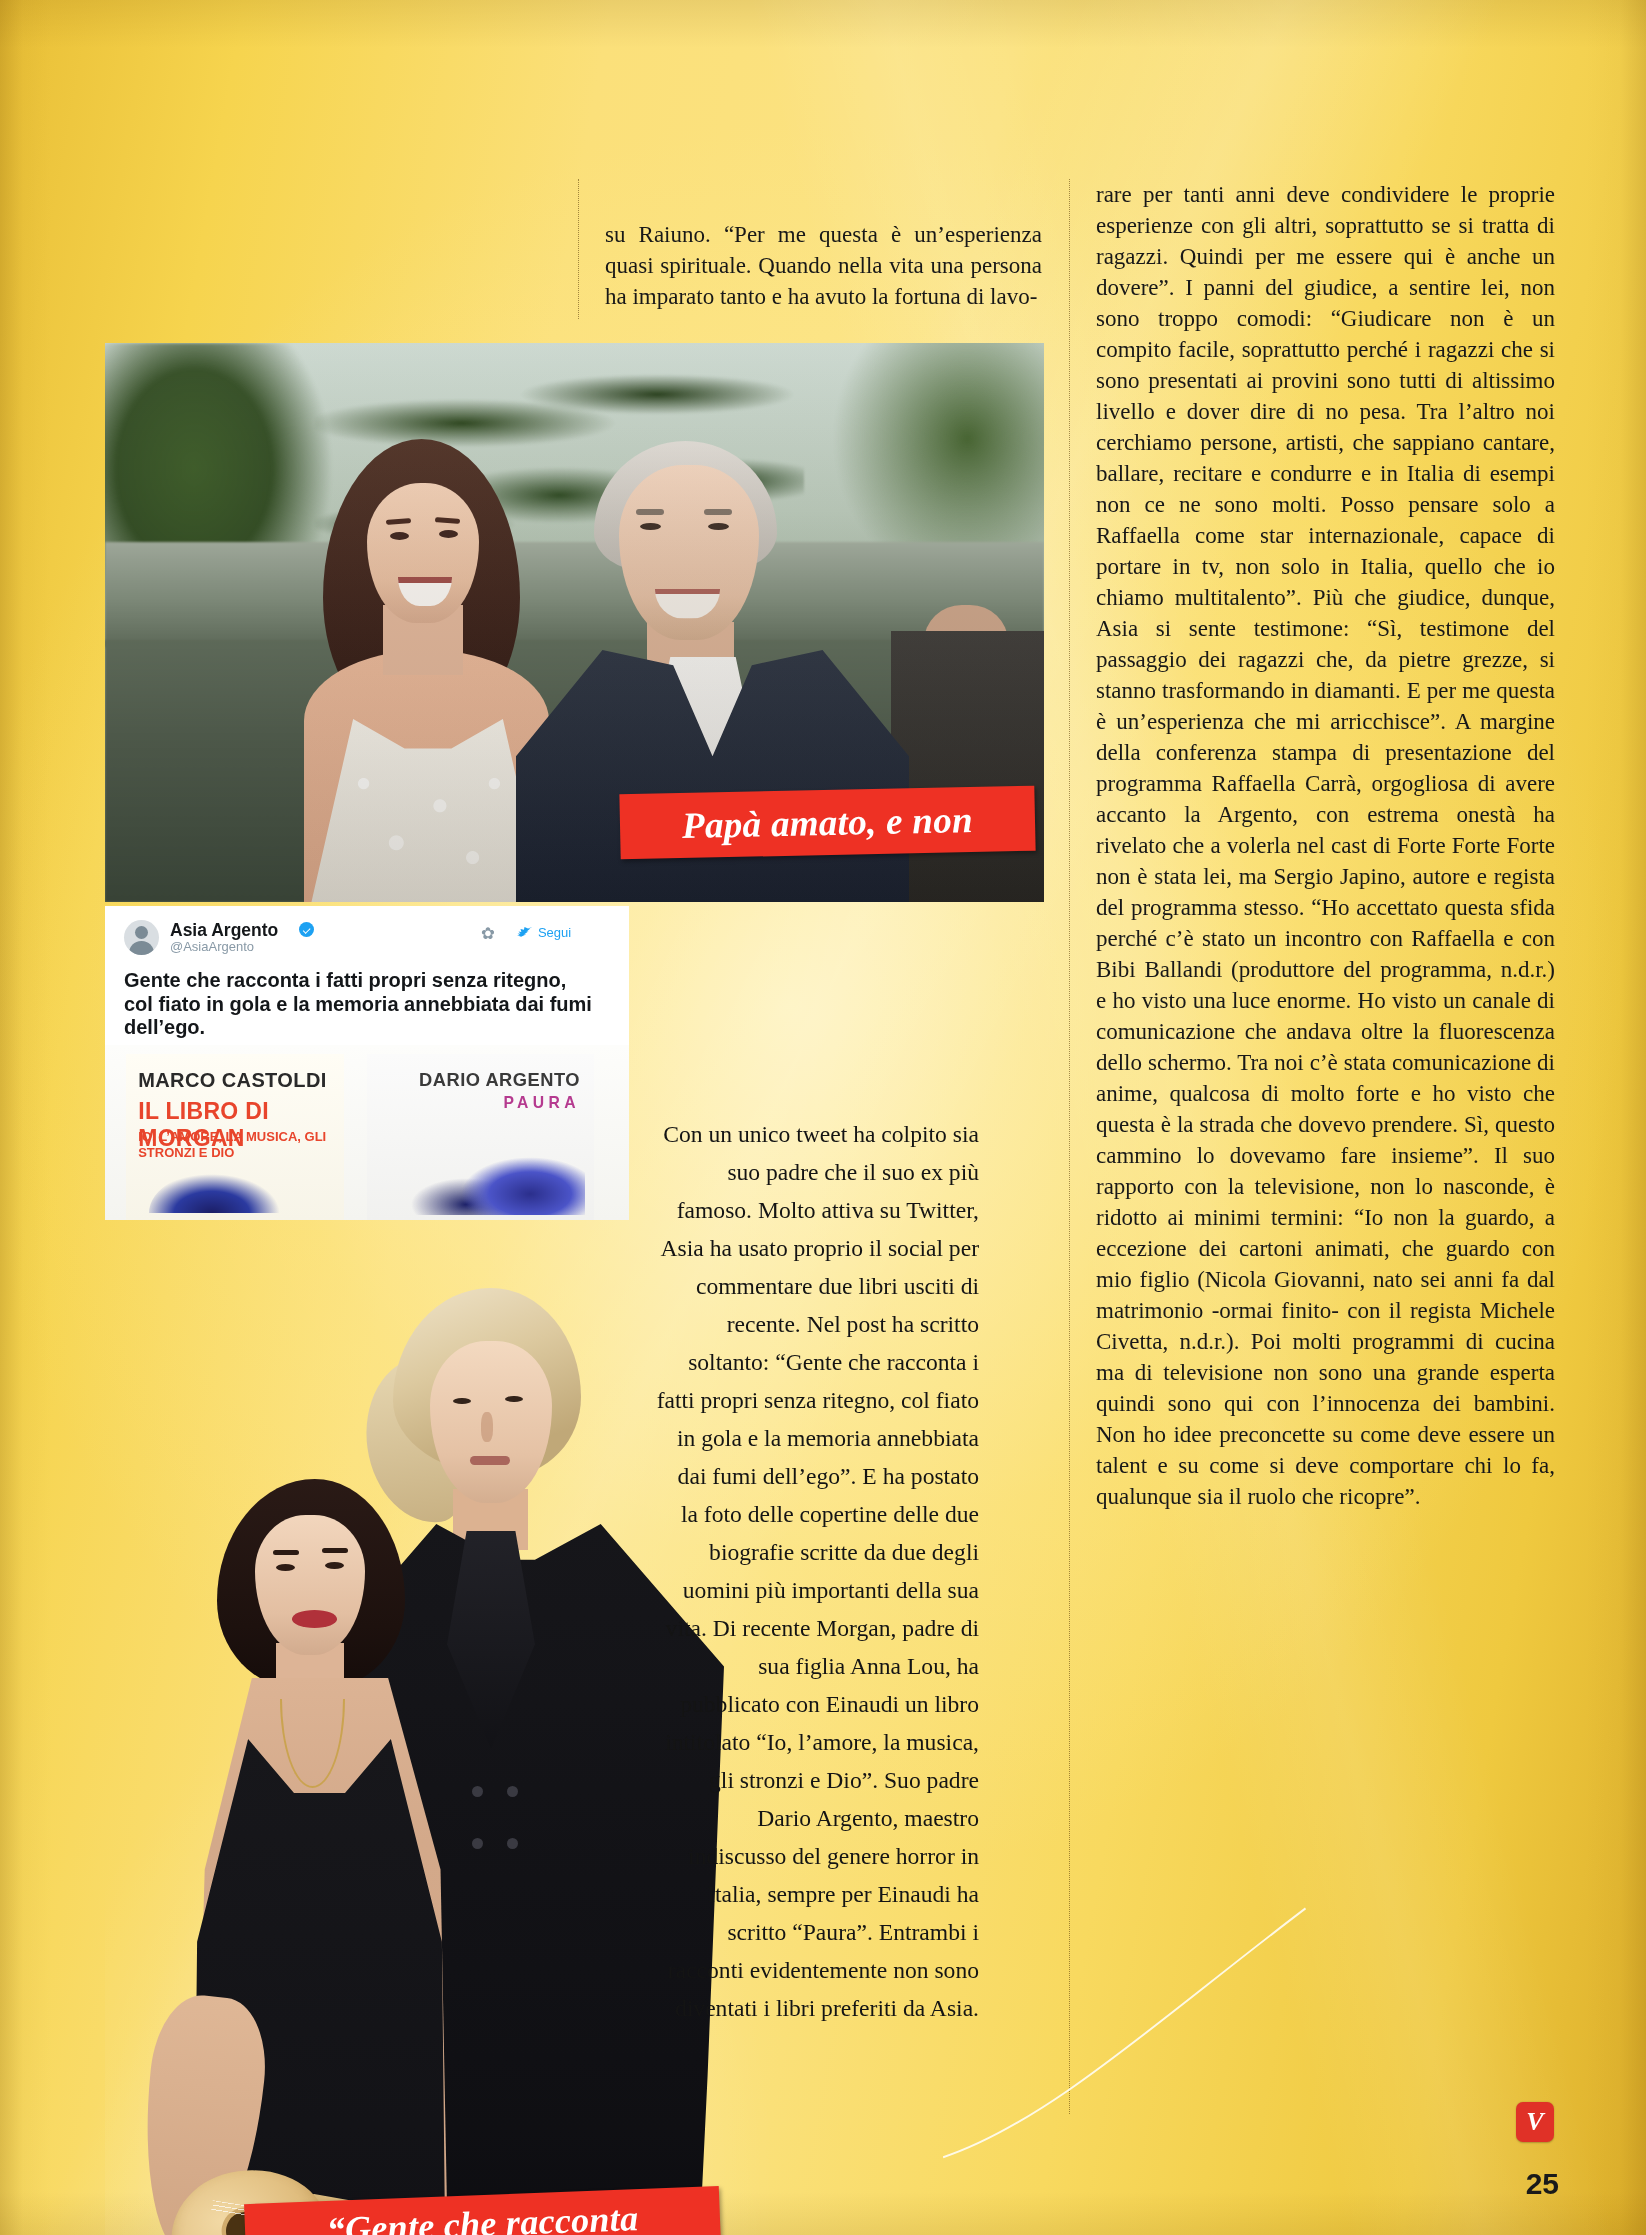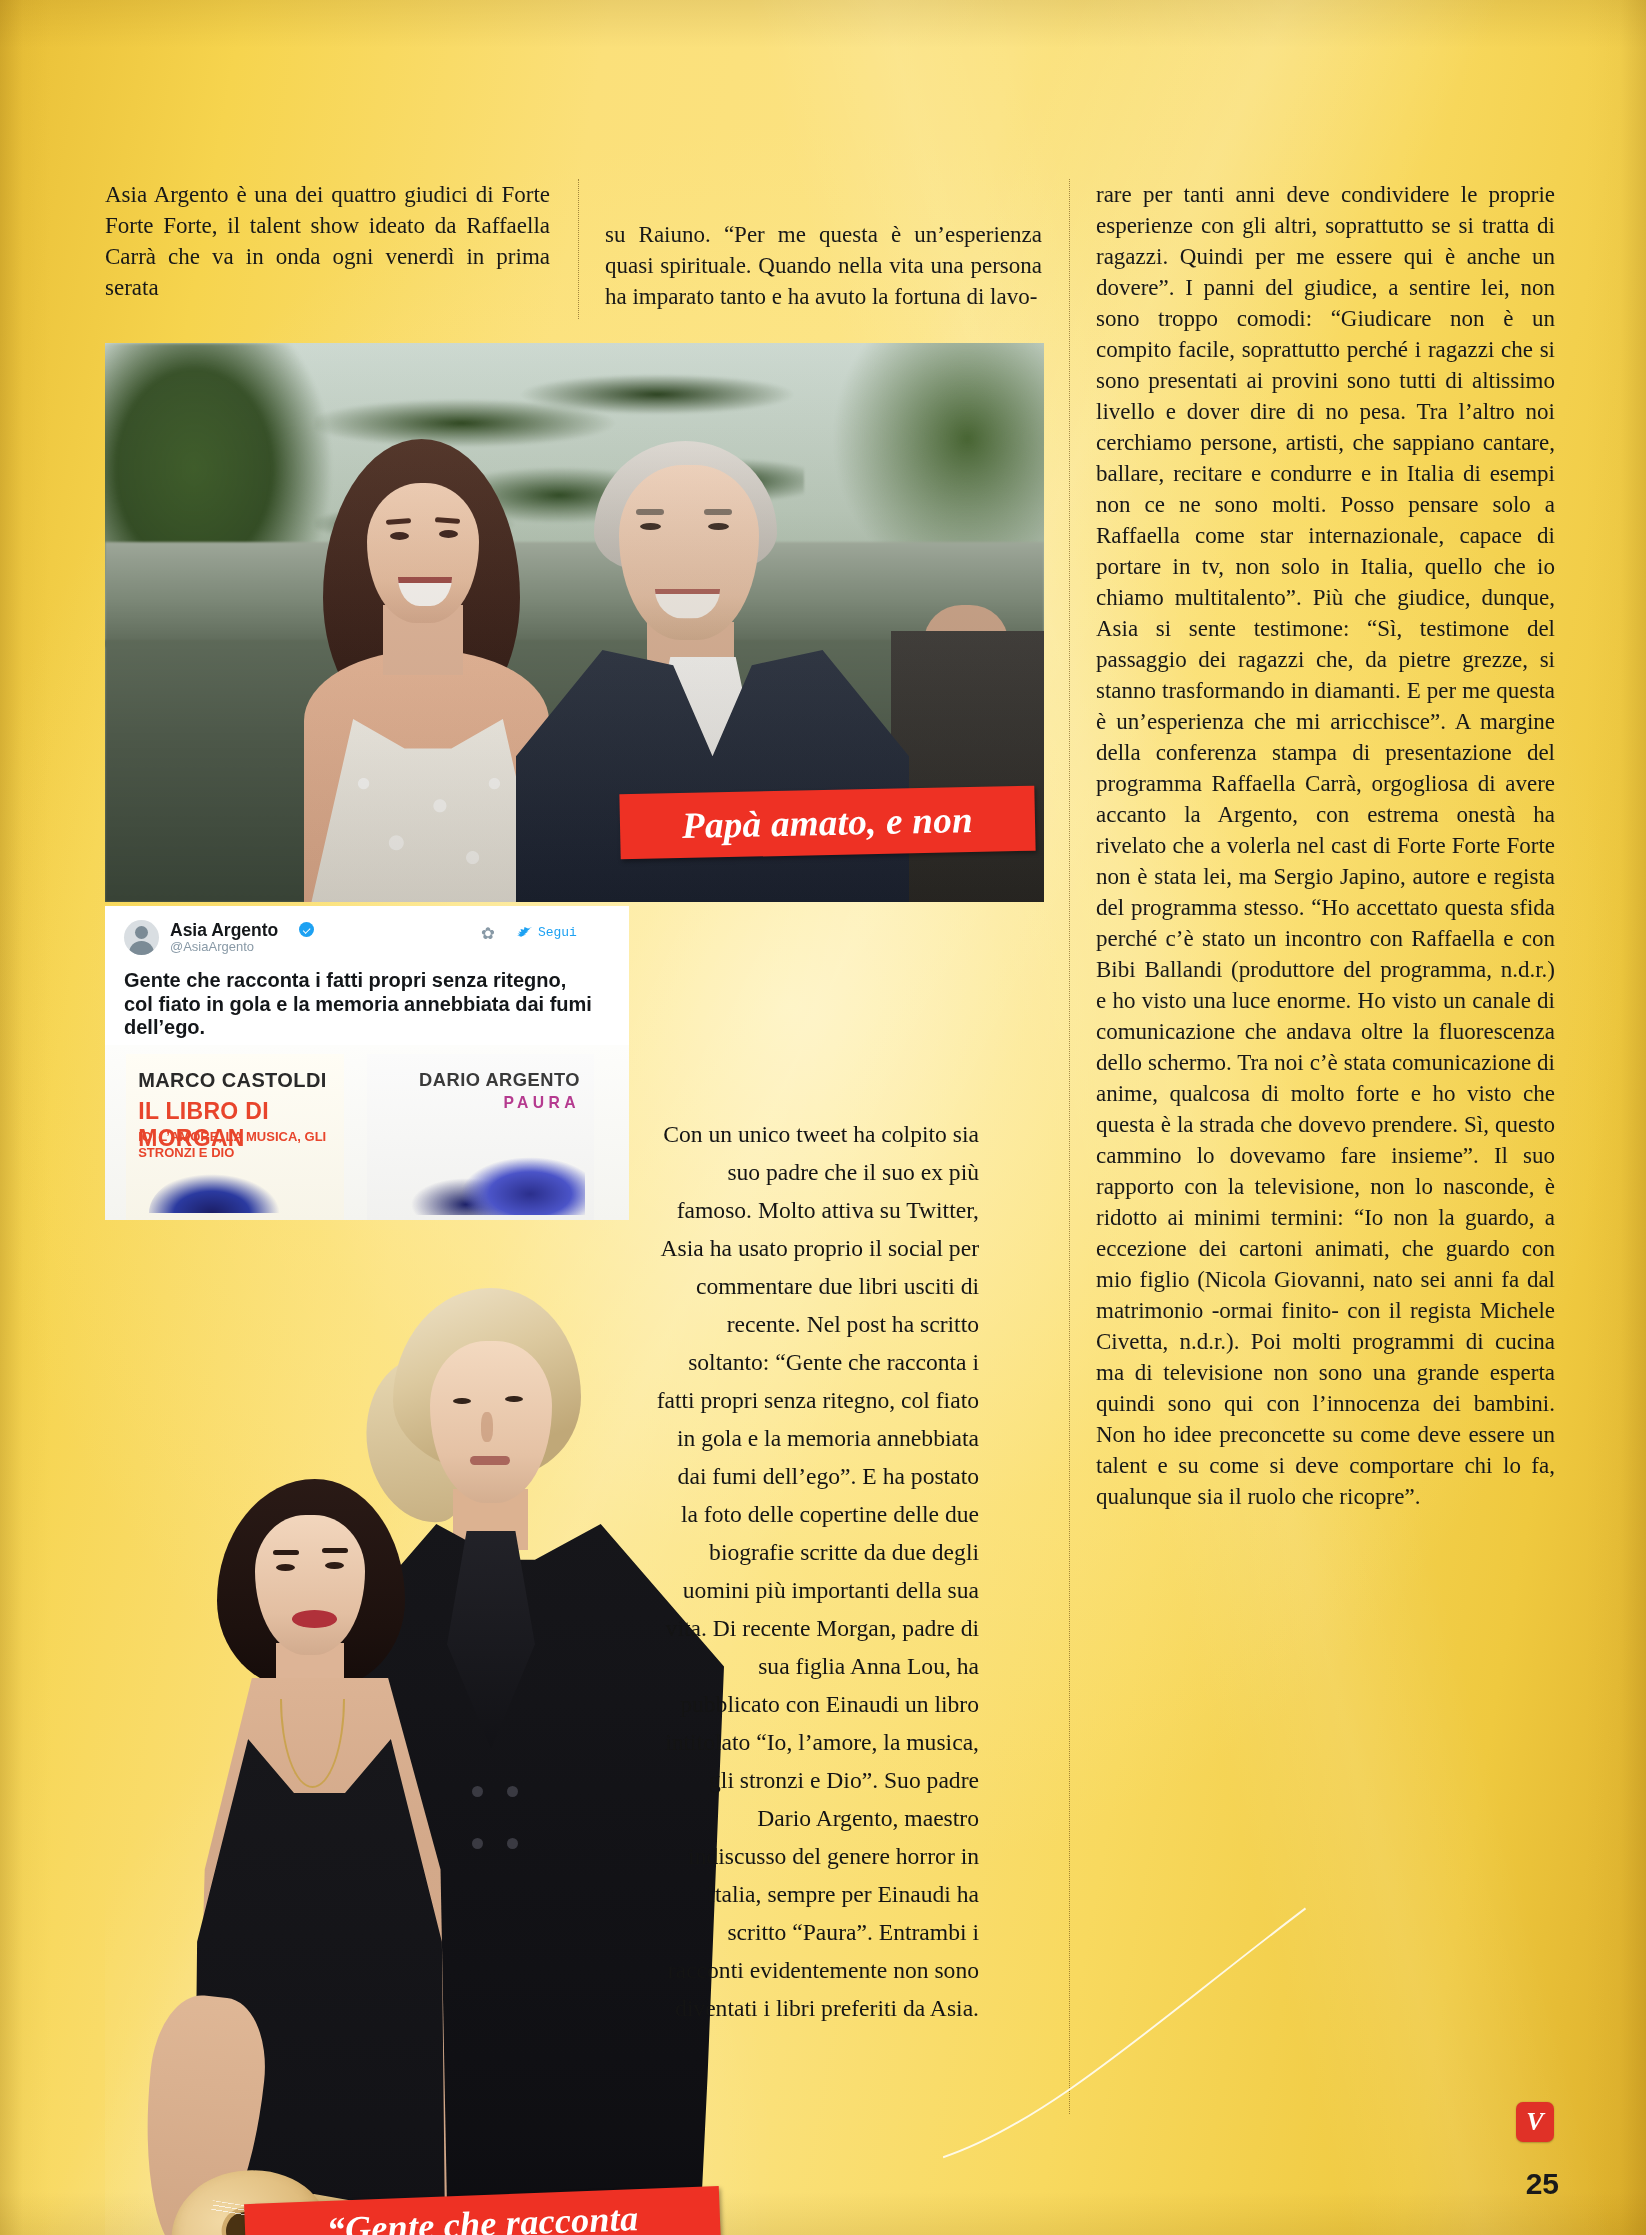--- a/index.html
+++ b/index.html
@@ -275,21 +275,21 @@
   .tweet-handle{
     position:absolute; left:65px; top:33px;
     font-family:"Liberation Sans", sans-serif; font-size:13px; color:#8899a6;
   }
   .tweet-gear{
     position:absolute; left:376px; top:17.5px; font-size:16.6px; color:#8899a6;
     font-family:"Liberation Sans", sans-serif;
   }
   .tweet-follow{
     position:absolute; left:412px; top:15.7px; height:21px;
-    font-family:Liberation Mono, monospace; font-size:13px; color:#1da1f2;
+    font-family:Liberation Sans, sans-serif; font-size:13px; color:#1da1f2;
     display:flex; align-items:center; gap:5.2px;text-align:right;
   }
   .tweet-follow .bird{
     display:inline-block;width:15.7px;height:13px;background:#1da1f2;
     clip-path: polygon(100% 8%, 72% 26%, 85% 22%, 60% 46%, 74% 42%, 44% 68%, 60% 66%, 26% 86%, 0 74%, 18% 74%, 4% 60%, 22% 62%, 10% 44%, 28% 48%, 22% 26%, 44% 32%, 48% 10%, 70% 22%);
   }
   .tweet-text{
     position:absolute; left:19px; top:63px; width:472px;
     font-family:"Liberation Sans", sans-serif; font-size:20px; line-height:23.6px; color:#14171a;font-weight:bold;
   }
@@ -510,21 +510,20 @@
 <body>
 
 <div class="page-bg"></div>
 <div class="streaks"></div>
 
 <div class="content">
 
   <div class="col-rule rule-1"></div>
   <div class="col-rule rule-2"></div>
 
-  <div class="col col1">Asia Argento è una dei quattro giudici di Forte Forte Forte, il talent show ideato da Raffaella Carrà che va in onda ogni venerdì in prima serata</div>
   <div class="col col2">su Raiuno. “Per me questa è un’esperienza quasi spirituale. Quando nella vita una persona ha imparato tanto e ha avuto la fortuna di lavo-</div>
   <div class="col col3">rare per tanti anni deve condividere le proprie esperienze con gli altri, soprattutto se si tratta di ragazzi. Quindi per me essere qui è anche un dovere”. I panni del giudice, a sentire lei, non sono troppo comodi: “Giudicare non è un compito facile, soprattutto perché i ragazzi che si sono presentati ai provini sono tutti di altissimo livello e dover dire di no pesa. Tra l’altro noi cerchiamo persone, artisti, che sappiano cantare, ballare, recitare e condurre e in Italia di esempi non ce ne sono molti. Posso pensare solo a Raffaella come star internazionale, capace di portare in tv, non solo in Italia, quello che io chiamo multitalento”. Più che giudice, dunque, Asia si sente testimone: “Sì, testimone del passaggio dei ragazzi che, da pietre grezze, si stanno trasformando in diamanti. E per me questa è un’esperienza che mi arricchisce”.   A margine della conferenza stampa di presentazione del programma Raffaella Carrà, orgogliosa di avere accanto la Argento, con estrema onestà ha rivelato che a volerla nel cast di Forte Forte Forte non è stata lei, ma Sergio Japino, autore e regista del programma stesso. “Ho accettato questa sfida perché c’è stato un incontro con Raffaella e con Bibi Ballandi (produttore del programma, n.d.r.) e ho visto una luce enorme. Ho visto un canale di comunicazione che andava oltre la fluorescenza dello schermo. Tra noi c’è stata comunicazione di anime, qualcosa di molto forte e ho visto che questa è la strada che dovevo prendere. Sì, questo cammino lo dovevamo fare insieme”. Il suo rapporto con la televisione, non lo nasconde, è ridotto ai minimi termini: “Io non la guardo, a eccezione dei cartoni animati, che guardo con mio figlio (Nicola Giovanni, nato sei anni fa dal matrimonio -ormai finito- con il regista Michele Civetta, n.d.r.). Poi molti programmi di cucina ma di televisione non sono una grande esperta quindi sono qui con l’innocenza dei bambini. Non ho idee preconcette su come deve essere un talent e su come si deve comportare chi lo fa, qualunque sia il ruolo che ricopre”.</div>
 
   <div class="photo1">
     <div class="p1-sky"></div>
     <div class="p1-greenleft"></div>
     <div class="p1-palm"></div>
     <div class="p1-greenright"></div>
     <div class="p1-wall"></div>
     <div class="p1-ground"></div>

